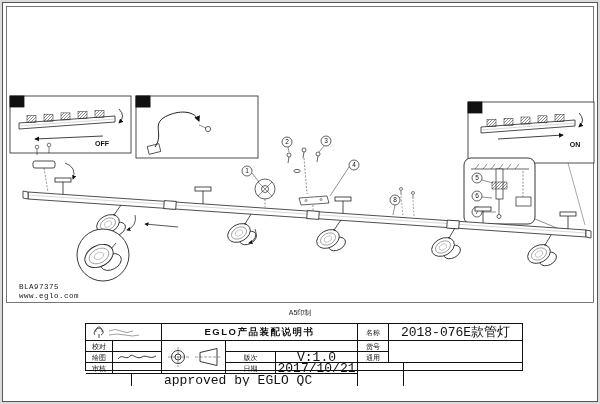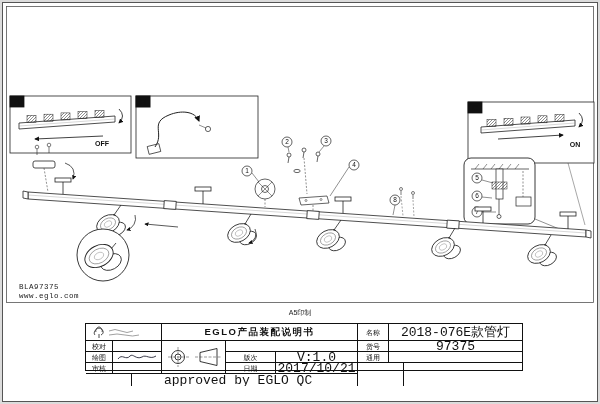--- a/index.html
+++ b/index.html
@@ -284,21 +284,20 @@
         <line x1="4" y1="15" x2="26" y2="15" stroke="#333" stroke-width="0.5" stroke-dasharray="3,1.5"></line>
         <line x1="14" y1="5" x2="14" y2="25" stroke="#333" stroke-width="0.5" stroke-dasharray="3,1.5"></line>
         <circle cx="14" cy="15" r="6.5" fill="none" stroke="#222" stroke-width="0.9"></circle>
         <circle cx="14" cy="15" r="3" fill="none" stroke="#222" stroke-width="0.9"></circle>
         <polygon points="36,10.5 53,6.5 53,23.5 36,19.5" fill="none" stroke="#222" stroke-width="0.9"></polygon>
         <line x1="31" y1="15" x2="57" y2="15" stroke="#333" stroke-width="0.5" stroke-dasharray="3,1.5"></line>
       </svg>
     </div>
     <div class="tc" style="grid-area:2/4/3/6;"></div>
     <div class="tc" style="grid-area:2/6/3/7;">货号</div>
-    <div class="tc mono last-col" style="grid-area:2/7/3/8;">97375</div>
 
     <div class="tc" style="grid-area:3/1/4/2;">绘图</div>
     <div class="tc" style="grid-area:3/2/4/3;">
       <svg width="44" height="10" viewBox="0 0 44 10">
           <path d="M3,7 C7,1 11,9 15,4 C18,1 21,8 27,5 C31,2 35,8 41,4" fill="none" stroke="#223" stroke-width="0.9"></path>
         </svg>
     </div>
     <div class="tc" style="grid-area:3/4/4/5;">版次</div>
     <div class="tc mono" style="grid-area:3/5/4/6;">V:1.0</div>
     <div class="tc" style="grid-area:3/6/4/7;">通用</div>

